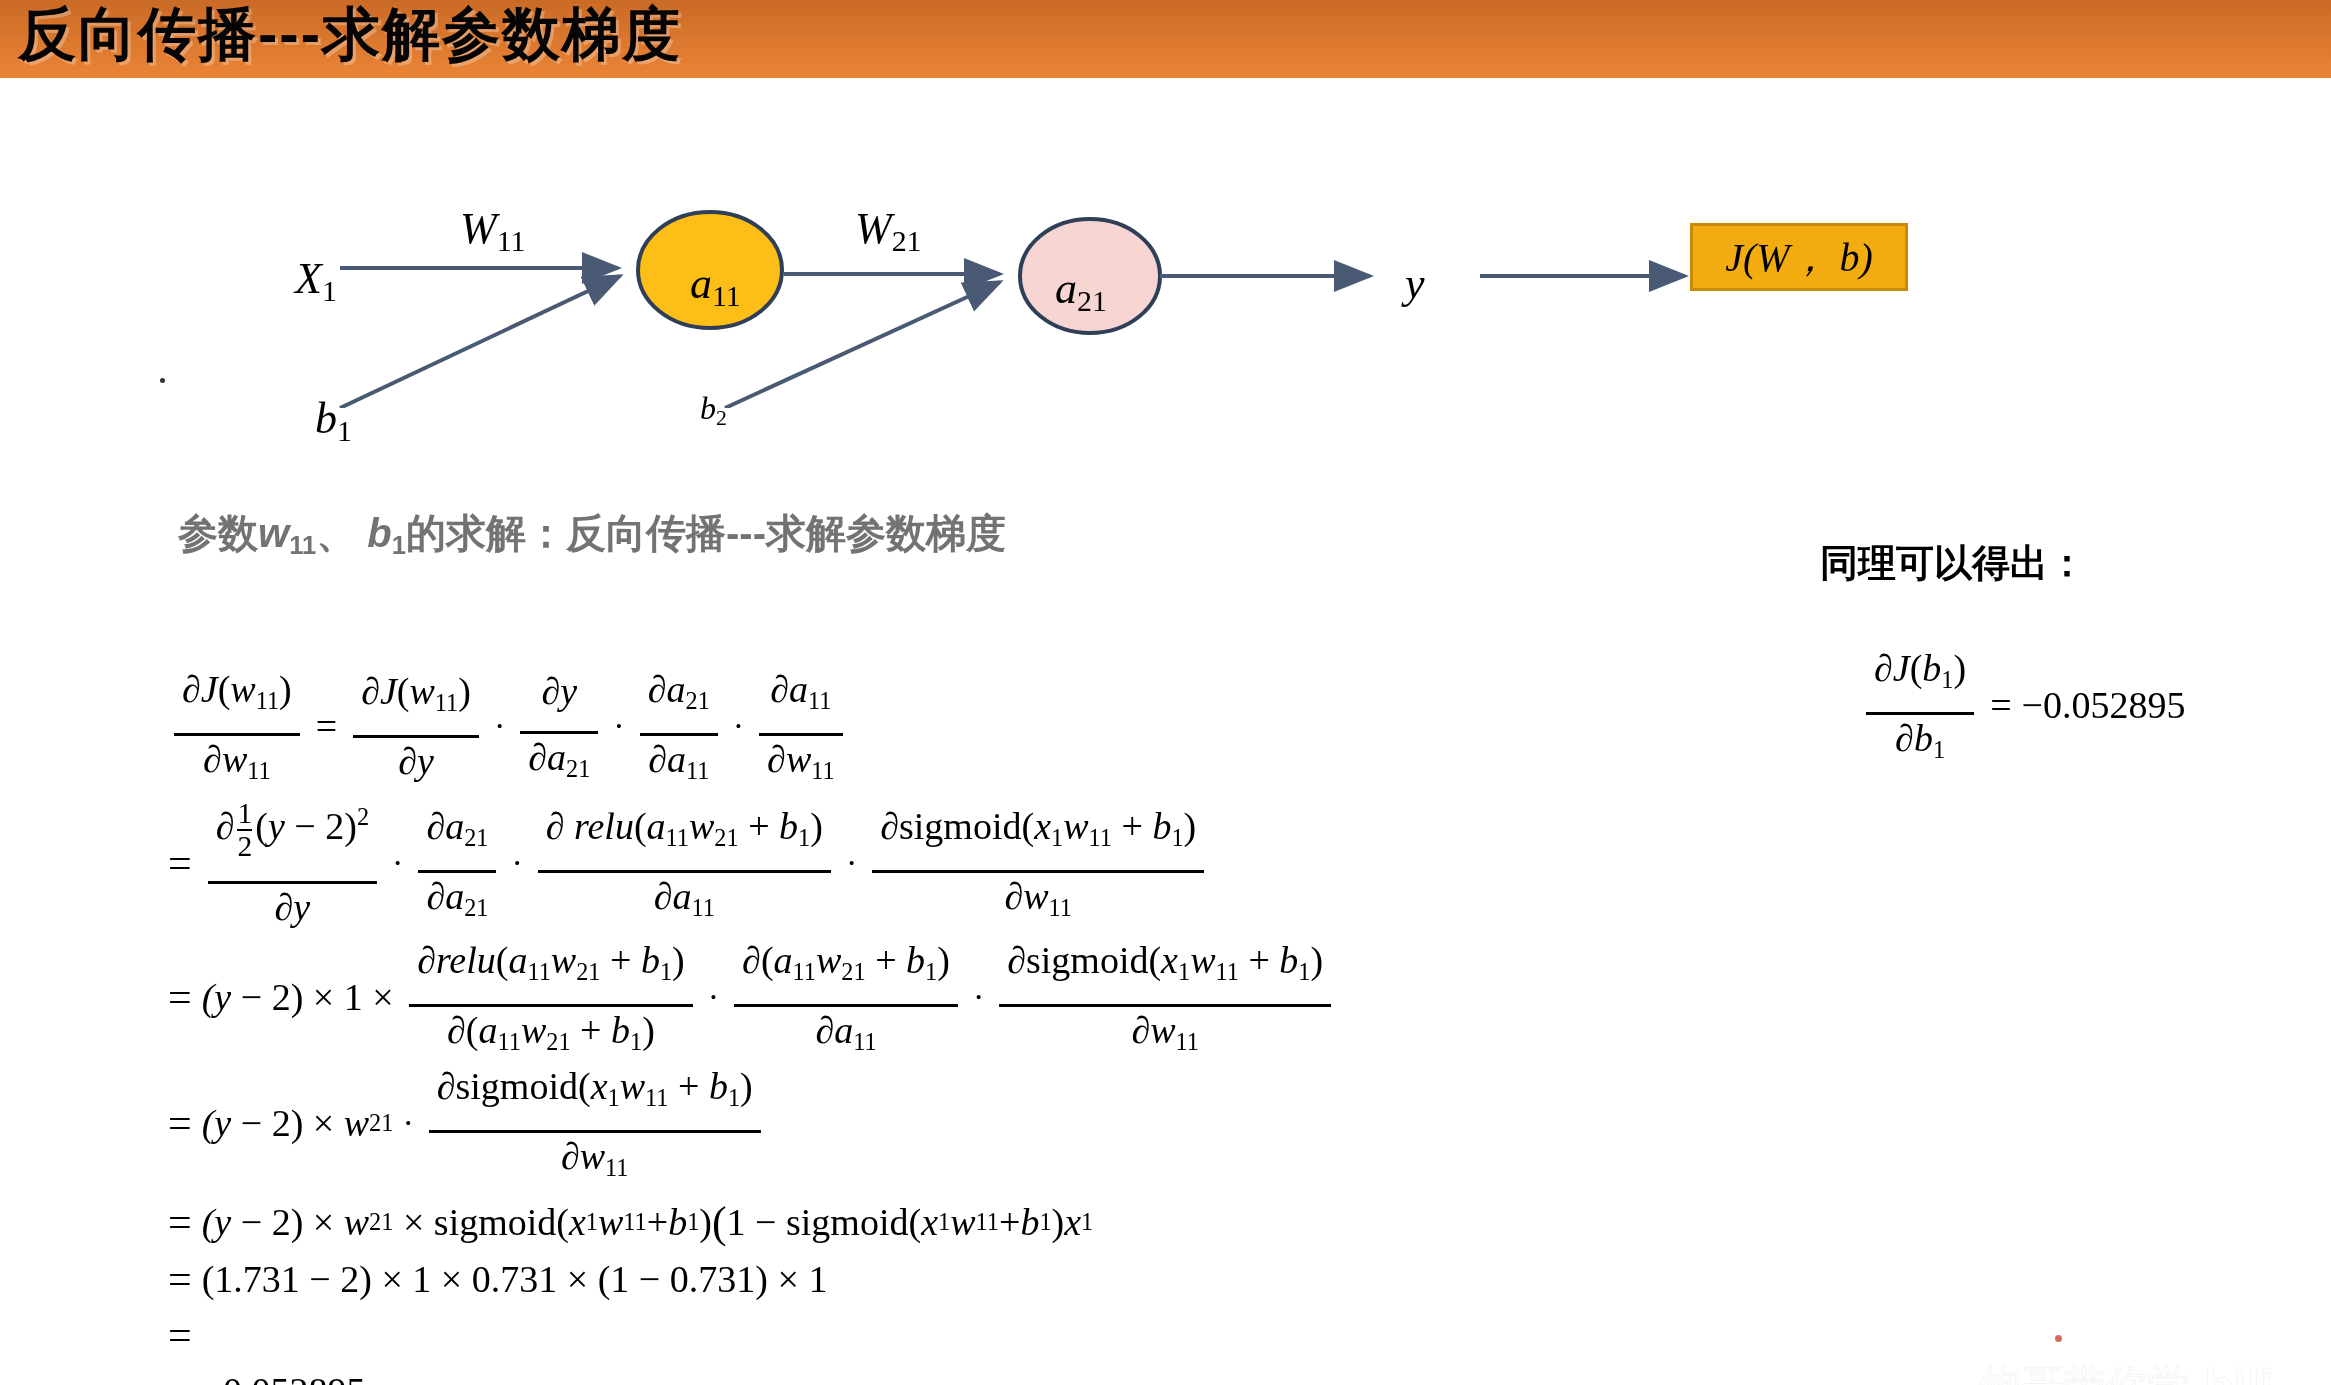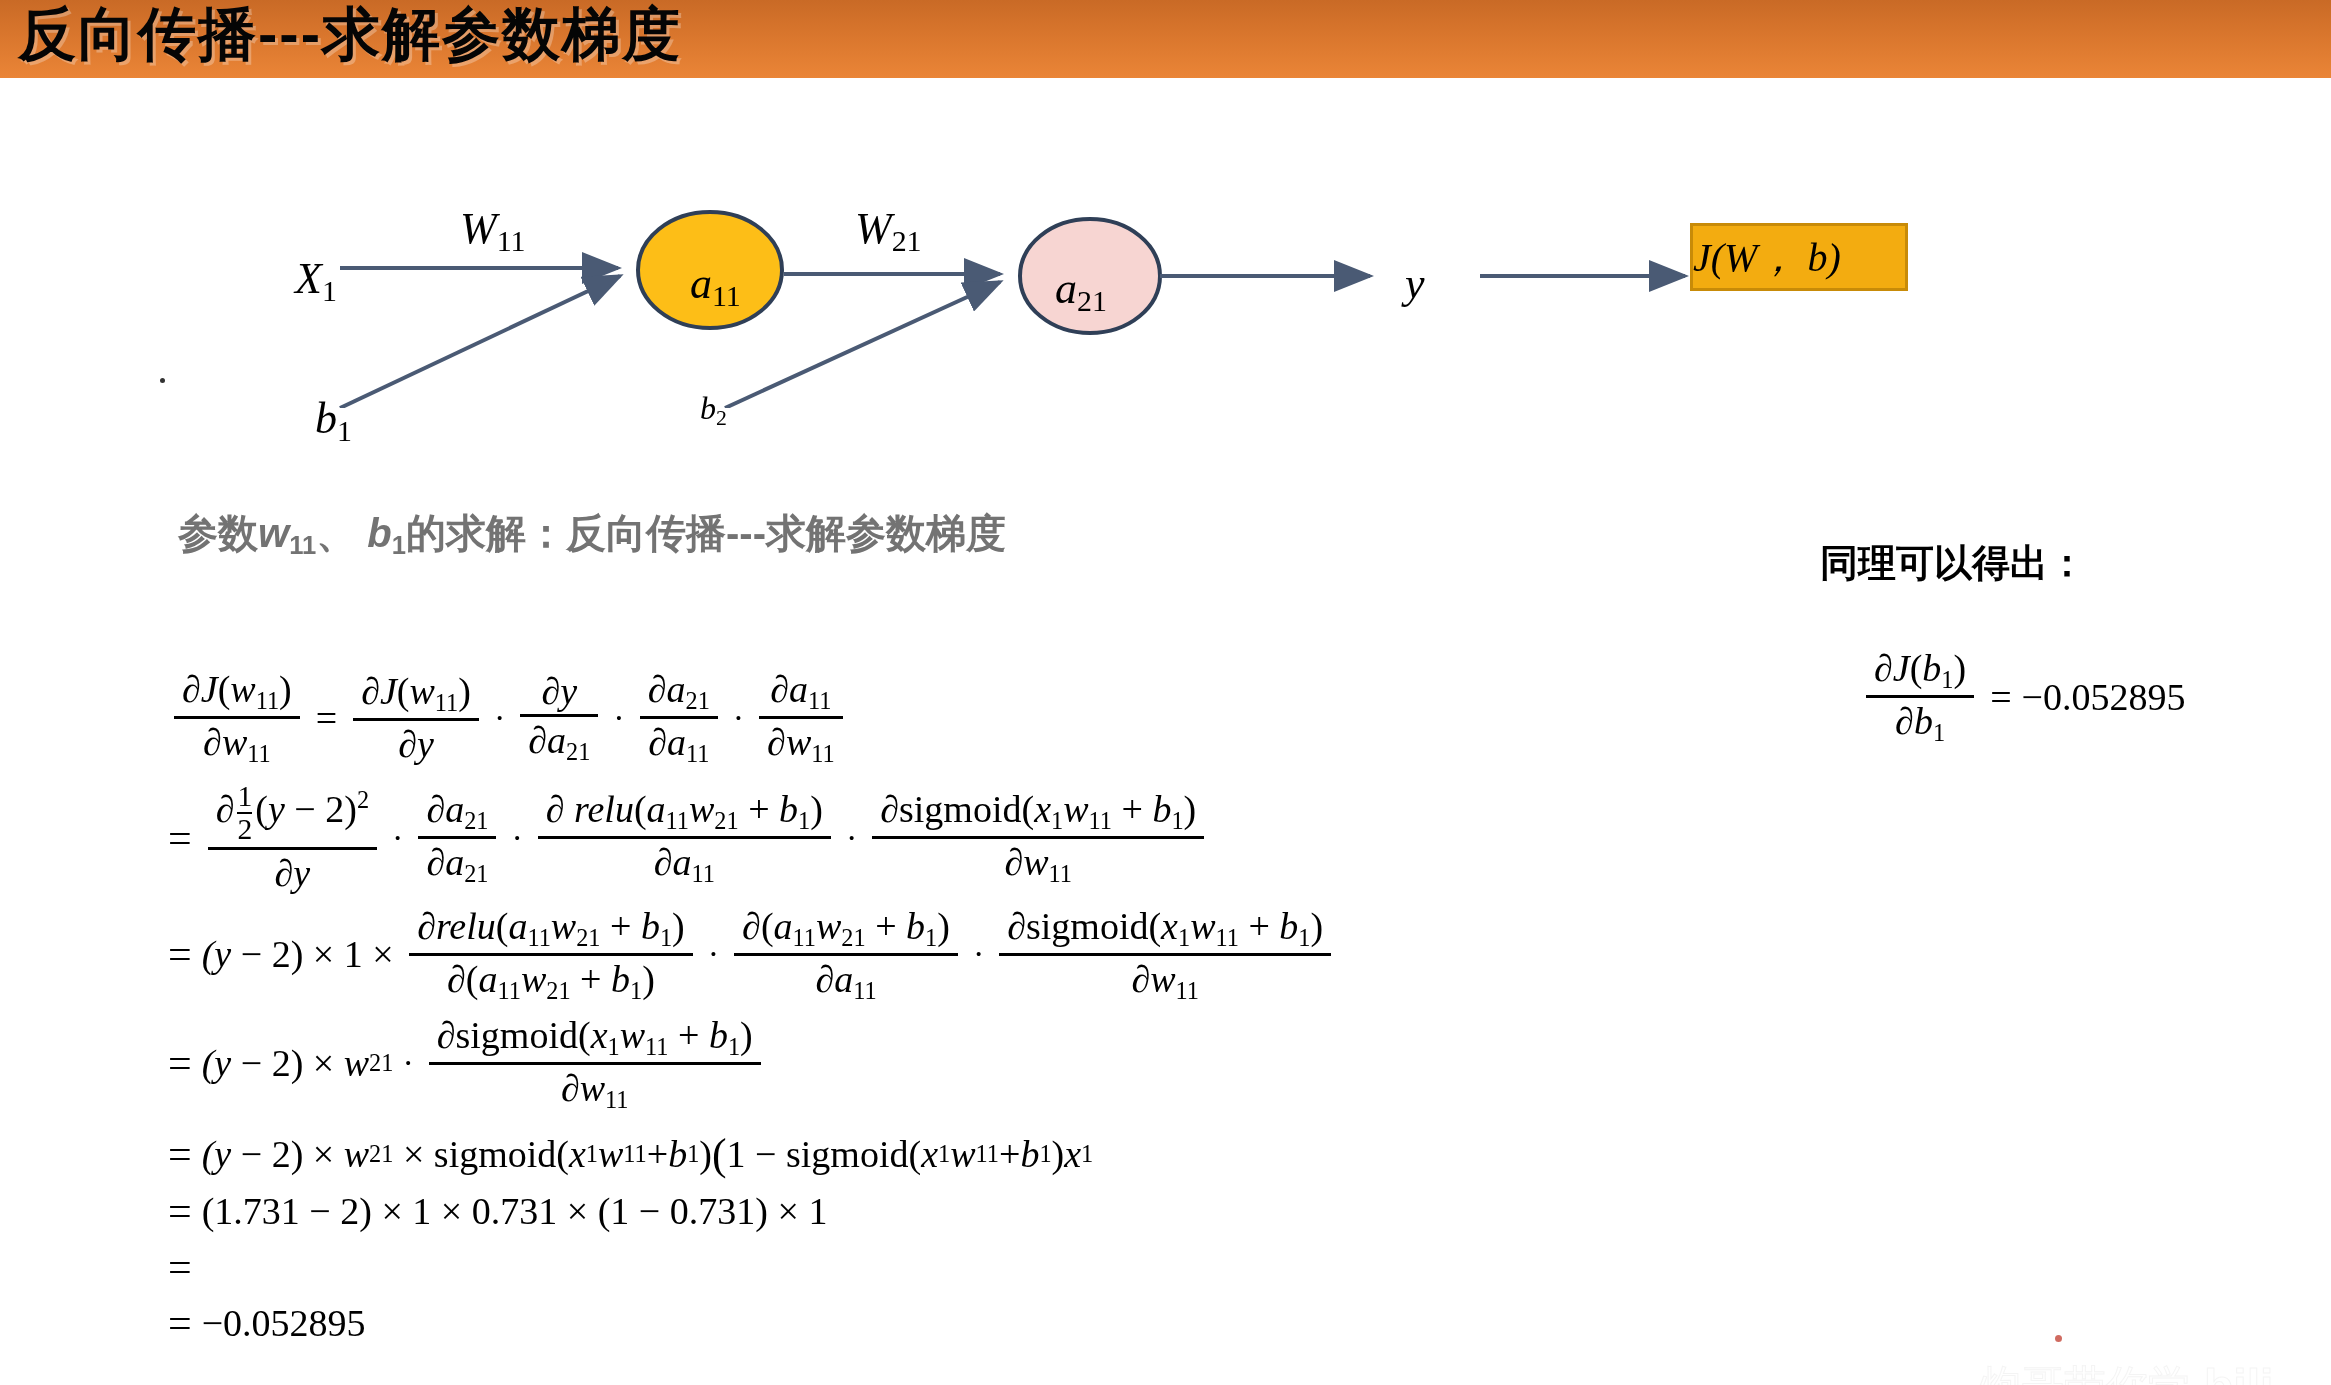--- a/index.html
+++ b/index.html
@@ -58,21 +58,21 @@
   #label-a21  { left: 1055px; top: 185px; font-size: 44px; }
   #label-y    { left: 1405px; top: 180px; font-size: 44px; }
   #label-b1   { left: 315px;  top: 315px; font-size: 44px; }
   #label-b2   { left: 700px;  top: 312px; font-size: 32px; }
 
   #cost-box {
     position: absolute; left: 1690px; top: 145px;
     width: 212px; height: 62px;
     background: #f3ac10;
     border: 3px solid #c88b08;
-    display: flex; align-items: center; 
+    display: flex; align-items: center; justify-content: center;
   }
   #cost-box-label {
     font-size: 40px; font-style: italic; white-space: nowrap;
   }
 
   
   #subtitle-line {
     position: absolute; left: 178px; top: 428px;
     font-family: "Liberation Sans", "DejaVu Sans", sans-serif;
     font-weight: bold;
@@ -103,21 +103,21 @@
   sub { font-size: 0.64em; font-style: normal; vertical-align: -0.28em; }
   sup { font-size: 0.64em; font-style: normal; vertical-align: 0.55em; }
 
   .frac {
     display: inline-flex; flex-direction: column;
     align-items: center; justify-content: center;
     vertical-align: middle;
     margin: 0 6px;
     line-height: 1.12;
   }
-  .frac > .num { padding: 0 8px 2px 8px; }
+  .frac > .num { padding: 0 8px 19px 8px; }
   .frac > .den { padding: 2px 8px 0 8px; }
   .frac > .bar {
     width: 100%; height: 3px; background: #000;
   }
   .op { padding: 0 10px; font-style: normal; }
   .dotop { padding: 0 9px; font-style: normal; font-size: 34px; }
 
   .sfrac {
     display: inline-flex; flex-direction: column;
     align-items: center; vertical-align: middle;

